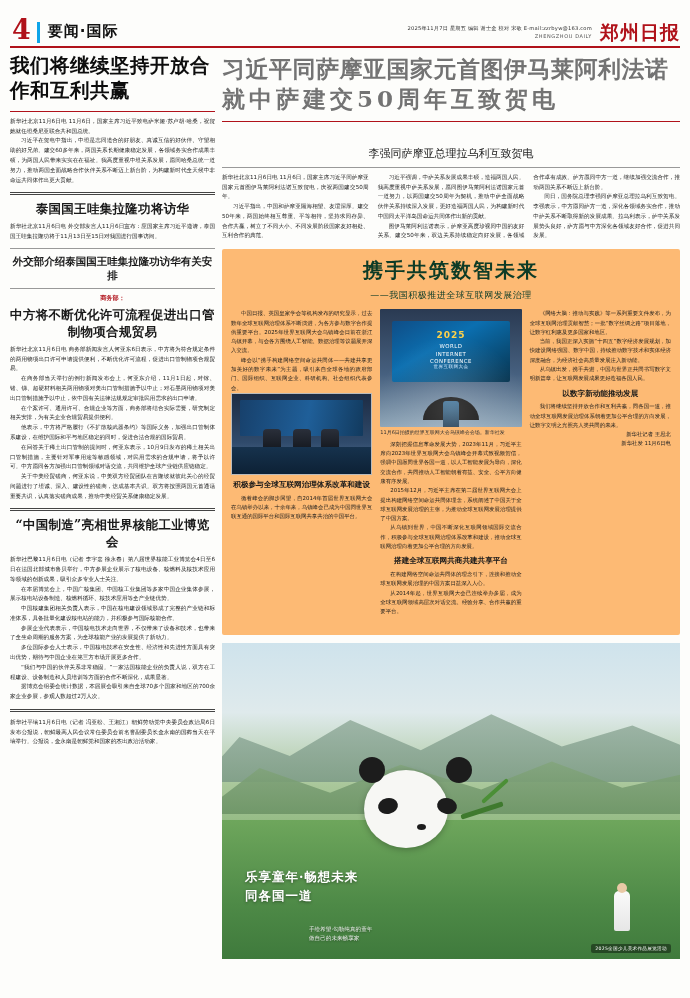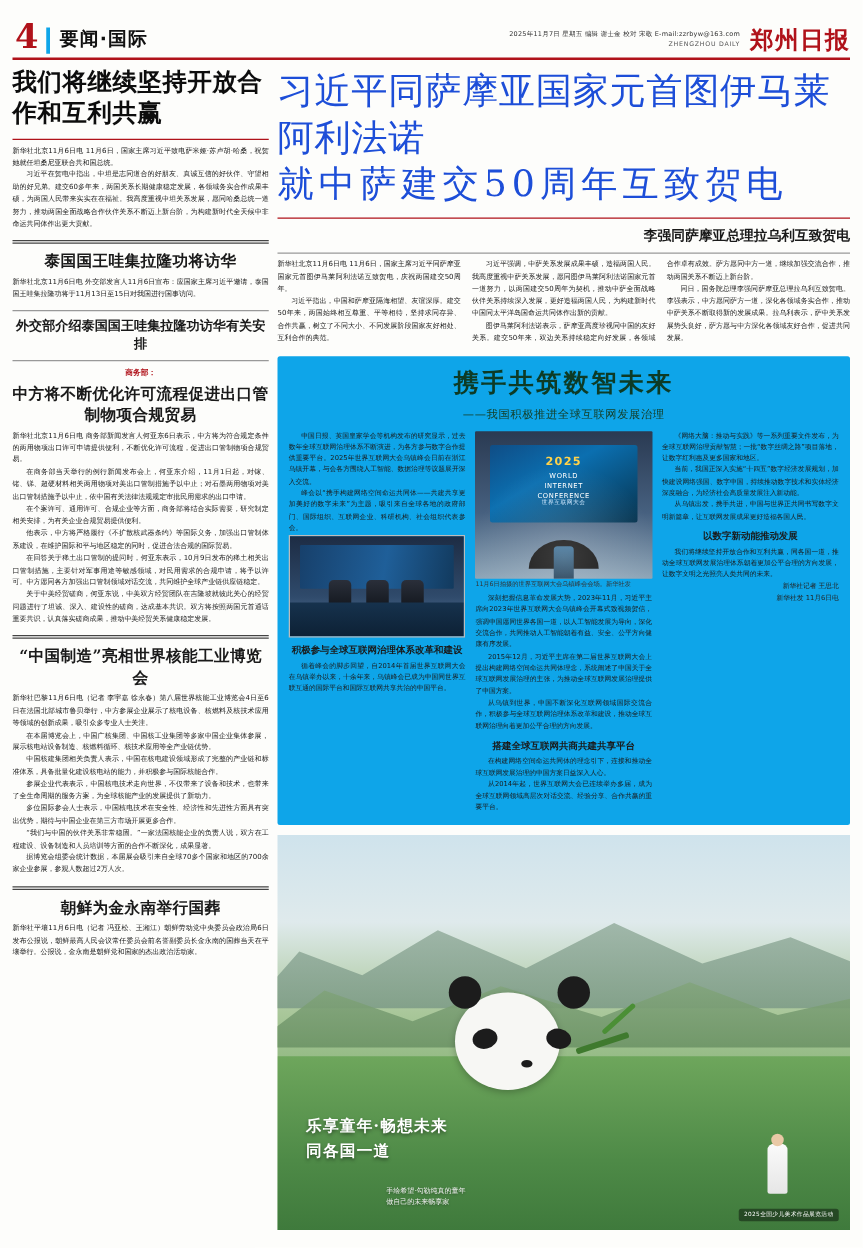--- a/index.html
+++ b/index.html
@@ -126,47 +126,47 @@
     font-weight: bold;
     line-height: 1.35;
     text-align: center;
     font-family: "DejaVu Serif", "Liberation Serif", serif;
     margin: 4px 0 4px;
     letter-spacing: .3px;
   }
 
   
   .lead-hl {
-    font-size: 29px;
-    font-weight: normal;
+    font-size: 23px;
+    font-weight: bold;
     line-height: 1.3;
     font-family: "DejaVu Serif", "Liberation Serif", serif;
-    color: #1d4ed8;
+    color: #737373;
     letter-spacing: .5px;
   }
   .lead-hl .l2 { letter-spacing: 4px; }
   .lead-sub {
     font-size: 11px;
-    font-weight: bold;
-    text-align: right;
-    margin: 6px 0 5px;
+    font-weight: normal;
+    text-align: center;
+    margin: 24px 0 5px;
     font-family: "DejaVu Serif", "Liberation Serif", serif;
   }
   .lead-cols {
     column-count: 3;
     column-gap: 9px;
     margin-top: 4px;
   }
 
   
   .feature {
-    background: #0ea5e9;
+    background: #fdba74;
     border-radius: 2px;
     margin-top: 8px;
-    padding: 8px 9px 8px;
+    padding: 8px 9px 19px;
   }
   .feature-title {
     font-size: 20px;
     font-weight: bold;
     text-align: center;
     color: #0d3b26;
     font-family: "DejaVu Serif", "Liberation Serif", serif;
     letter-spacing: 2px;
   }
   .feature-sub {
@@ -400,21 +400,20 @@
       <div class="dateline">新华社巴黎11月6日电（记者 李宇嘉 徐永春）第八届世界核能工业博览会4日至6日在法国北部城市鲁贝举行，中方参展企业展示了核电设备、核燃料及核技术应用等领域的创新成果，吸引众多专业人士关注。</div>
       <p class="para">在本届博览会上，中国广核集团、中国核工业集团等多家中国企业集体参展，展示核电站设备制造、核燃料循环、核技术应用等全产业链优势。</p>
       <p class="para">中国核建集团相关负责人表示，中国在核电建设领域形成了完整的产业链和标准体系，具备批量化建设核电站的能力，并积极参与国际核能合作。</p>
       <p class="para">参展企业代表表示，中国核电技术走向世界，不仅带来了设备和技术，也带来了全生命周期的服务方案，为全球核能产业的发展提供了新动力。</p>
       <p class="para">多位国际参会人士表示，中国核电技术在安全性、经济性和先进性方面具有突出优势，期待与中国企业在第三方市场开展更多合作。</p>
       <p class="para">“我们与中国的伙伴关系非常稳固。”一家法国核能企业的负责人说，双方在工程建设、设备制造和人员培训等方面的合作不断深化，成果显著。</p>
       <p class="para">据博览会组委会统计数据，本届展会吸引来自全球70多个国家和地区的700余家企业参展，参观人数超过2万人次。</p>
 
       <hr class="rule-dbl">
 
-      <div class="sub-hl-l">朝鲜为金永南举行国葬</div>
       <div class="dateline">新华社平壤11月6日电（记者 冯亚松、王湘江）朝鲜劳动党中央委员会政治局6日发布公报说，朝鲜最高人民会议常任委员会前名誉副委员长金永南的国葬当天在平壤举行。公报说，金永南是朝鲜党和国家的杰出政治活动家。</div>
     </div>
 
     <div class="col col-right">
 
       <div class="lead-hl">
         <div>习近平同萨摩亚国家元首图伊马莱阿利法诺</div>
         <div class="l2">就中萨建交50周年互致贺电</div>
       </div>
       <hr class="rule-red">

